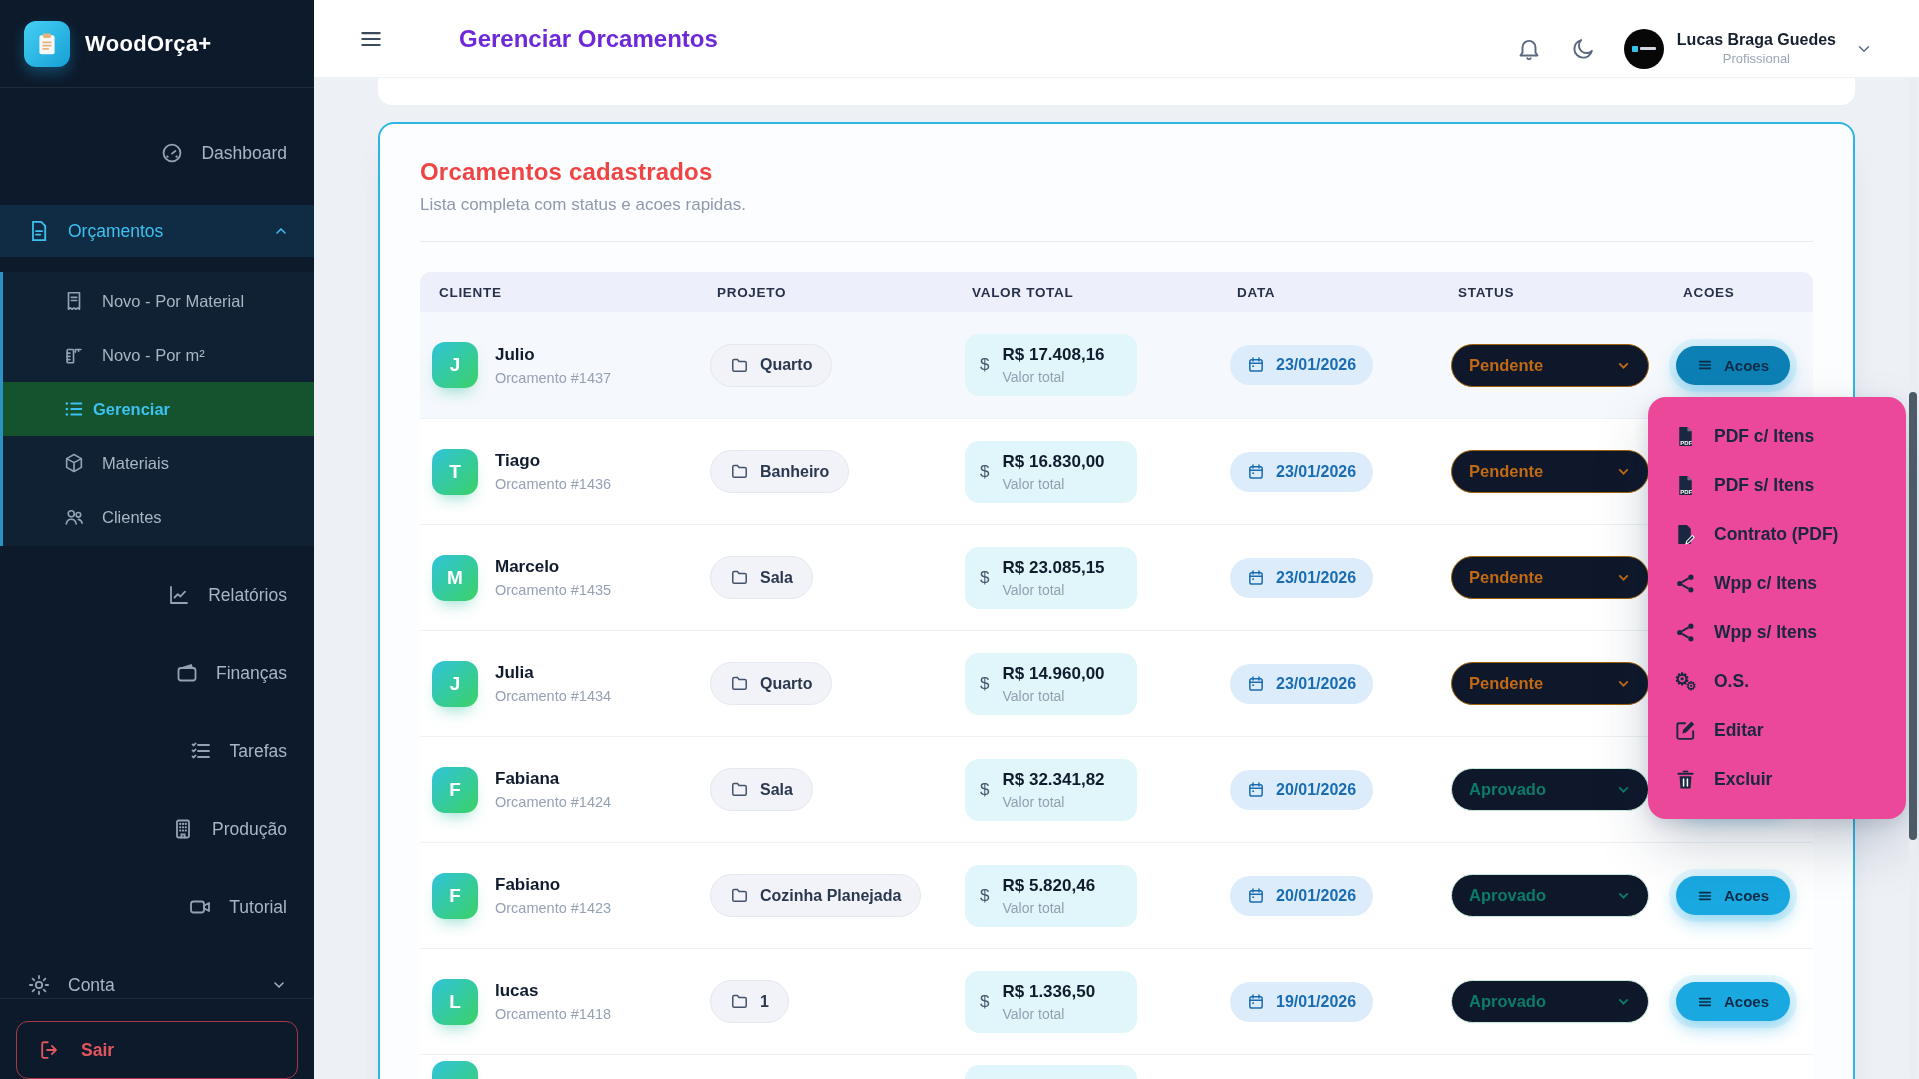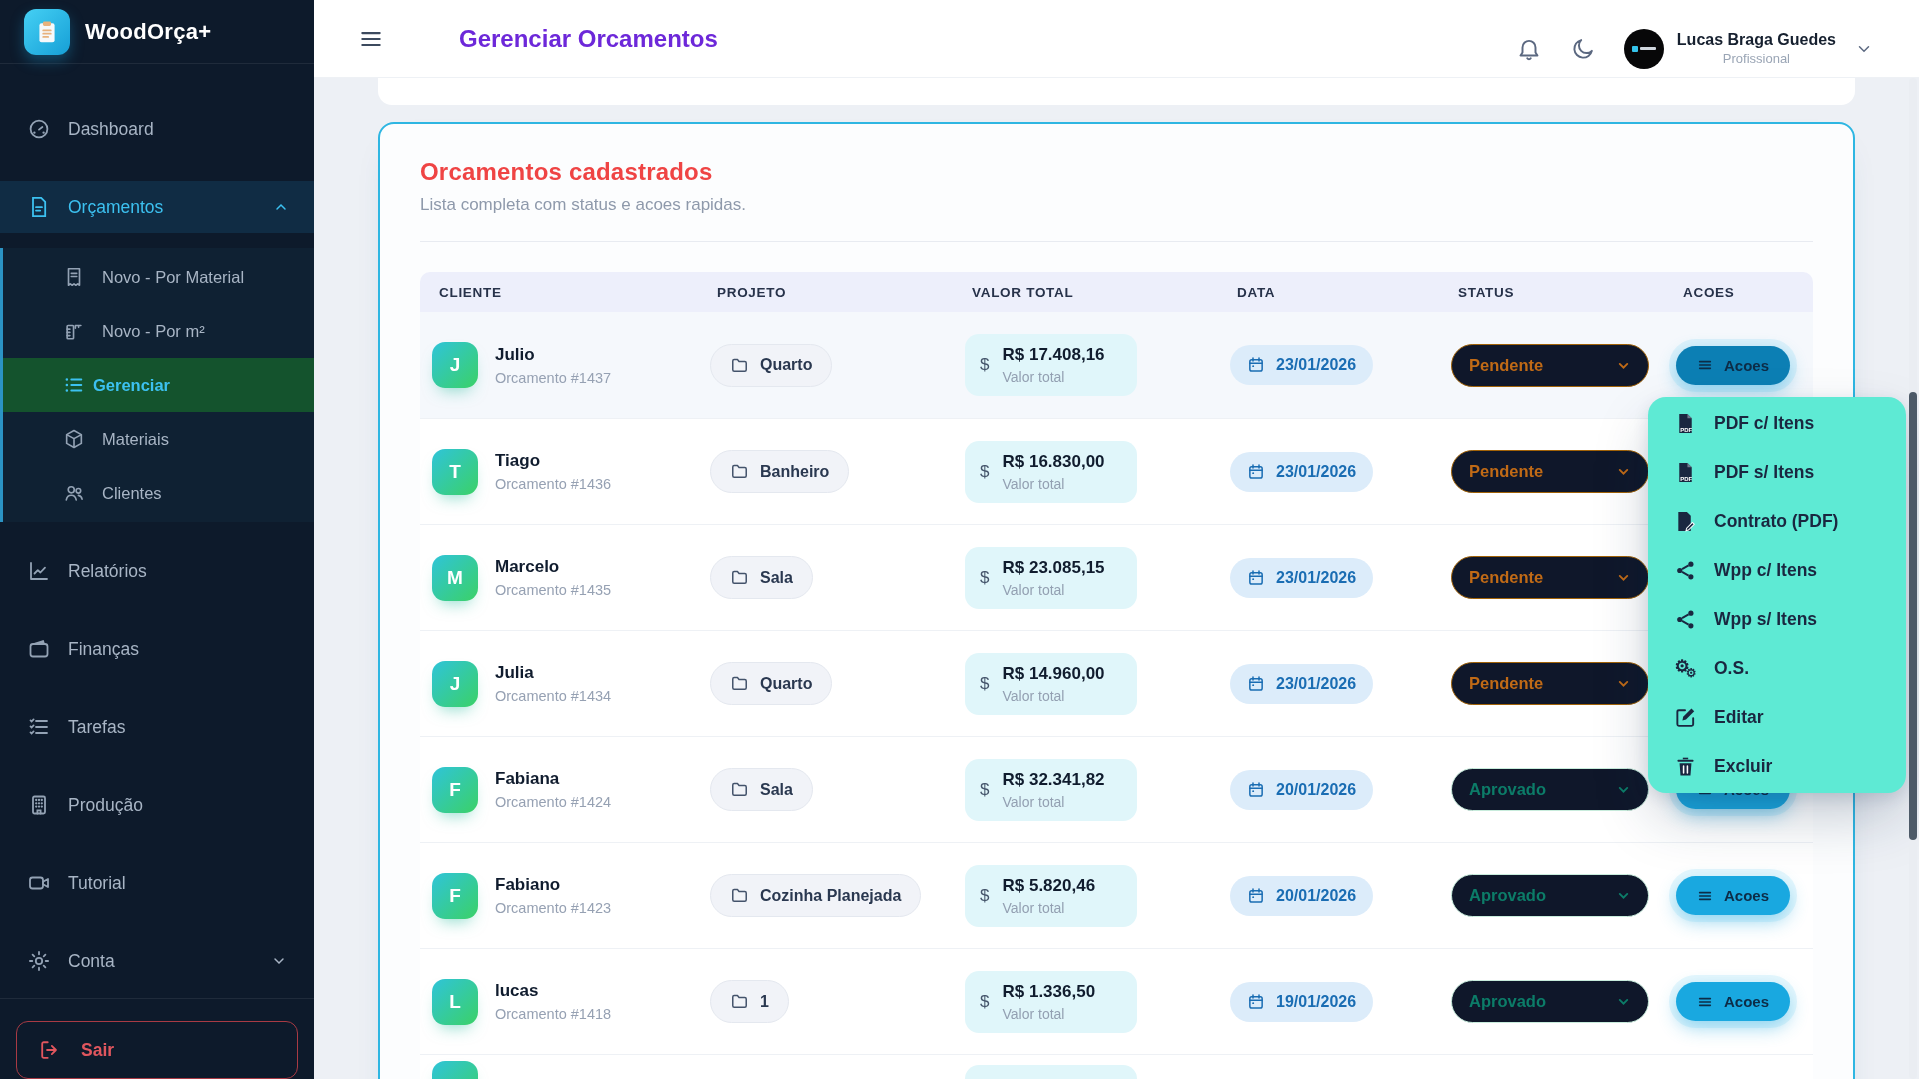--- a/index.html
+++ b/index.html
@@ -14,33 +14,33 @@
   svg { display:block; }
 
   
   .sidebar {
     width:314px; height:100%;
     background:#0d1a2b;
     flex:none;
     display:flex; flex-direction:column;
     position:relative; z-index:5;
   }
-  .logo-row { height:64px; display:flex; align-items:center; gap:15px; padding:0 24px;
+  .logo-row { height:88px; display:flex; align-items:center; gap:15px; padding:0 24px;
     border-bottom:1px solid rgba(255,255,255,.08); flex:none; }
   .logo-badge { width:46px; height:46px; border-radius:12px;
     background:linear-gradient(135deg,#45d0f4,#169fd6);
     display:grid; place-items:center; box-shadow:0 6px 14px rgba(30,160,215,.35); }
   .logo-name { color:#fff; font-size:22px; font-weight:800; letter-spacing:.3px; }
 
   .nav { flex:1; padding:26px 14px 0; display:flex; flex-direction:column; overflow:hidden; }
   .nav-item {
     display:flex; align-items:center; gap:17px;
     padding:14px 13px; margin:13px 0;
     color:#a8b5c5; font-size:17.5px; font-weight:500;
-    border-radius:10px; cursor:pointer; flex:none;
+    border-radius:10px; cursor:pointer; flex:none;justify-content:flex-end;
   }
   .nav-item .nicon { width:24px; height:24px; color:#93a2b4; flex:none; }
   .nav-item.active { background:#102c44; color:#3cc1f0; margin-left:-14px; margin-right:-14px;
     padding-left:27px; padding-right:25px; border-radius:0; }
   .nav-item.active .nicon { color:#3cc1f0; }
   .nav-chevron { margin-left:auto; color:inherit; }
 
   .subgroup { margin:2px -14px 10px; background:#0f2133; border-left:3px solid #2b93c4; flex:none; padding:2px 0; }
   .sub-item { display:flex; align-items:center; gap:17px; padding:16px 14px 16px 60px;
     color:#a8b5c5; font-size:16.5px; font-weight:500; cursor:pointer; }
@@ -137,21 +137,21 @@
     box-shadow:0 0 0 7px rgba(60,190,240,.13), 0 7px 18px rgba(40,170,225,.45); }
   .acoes-btn.open { background:#0c7fb4; }
   .acoes-btn .aicon { width:16px; height:16px; }
 
   .trow.partial { height:32px; overflow:visible; border-top:1px solid #eef1f5; align-items:start; }
   .trow.partial .avatar { margin-top:6px; }
   .trow.partial .value-box { margin-top:10px; height:60px; }
 
   
   .ctx-menu { position:absolute; left:1648px; top:397px; width:258px;
-    background:#5eead4; border-radius:18px; padding:2px 0; z-index:20;
+    background:#ec4899; border-radius:18px; padding:15px 0; z-index:20;
     box-shadow:0 26px 60px -8px rgba(20,45,80,.28), 0 5px 16px rgba(20,45,80,.12); }
   .menu-item { display:flex; align-items:center; gap:17px;
     padding:13px 26px; font-weight:800; font-size:17.5px; color:#1a2740; cursor:pointer; }
   .menu-item .micon { width:23px; height:23px; color:#1a2740; flex:none;
     display:grid; place-items:center; }
   .gears-glyph { font-size:17px; line-height:1; }
   .gears-glyph .g2 { font-size:12px; margin-left:-4px; vertical-align:-5px; display:inline-block; }
 
   
   .scroll-track { position:absolute; right:2px; top:78px; bottom:0; width:8px;

